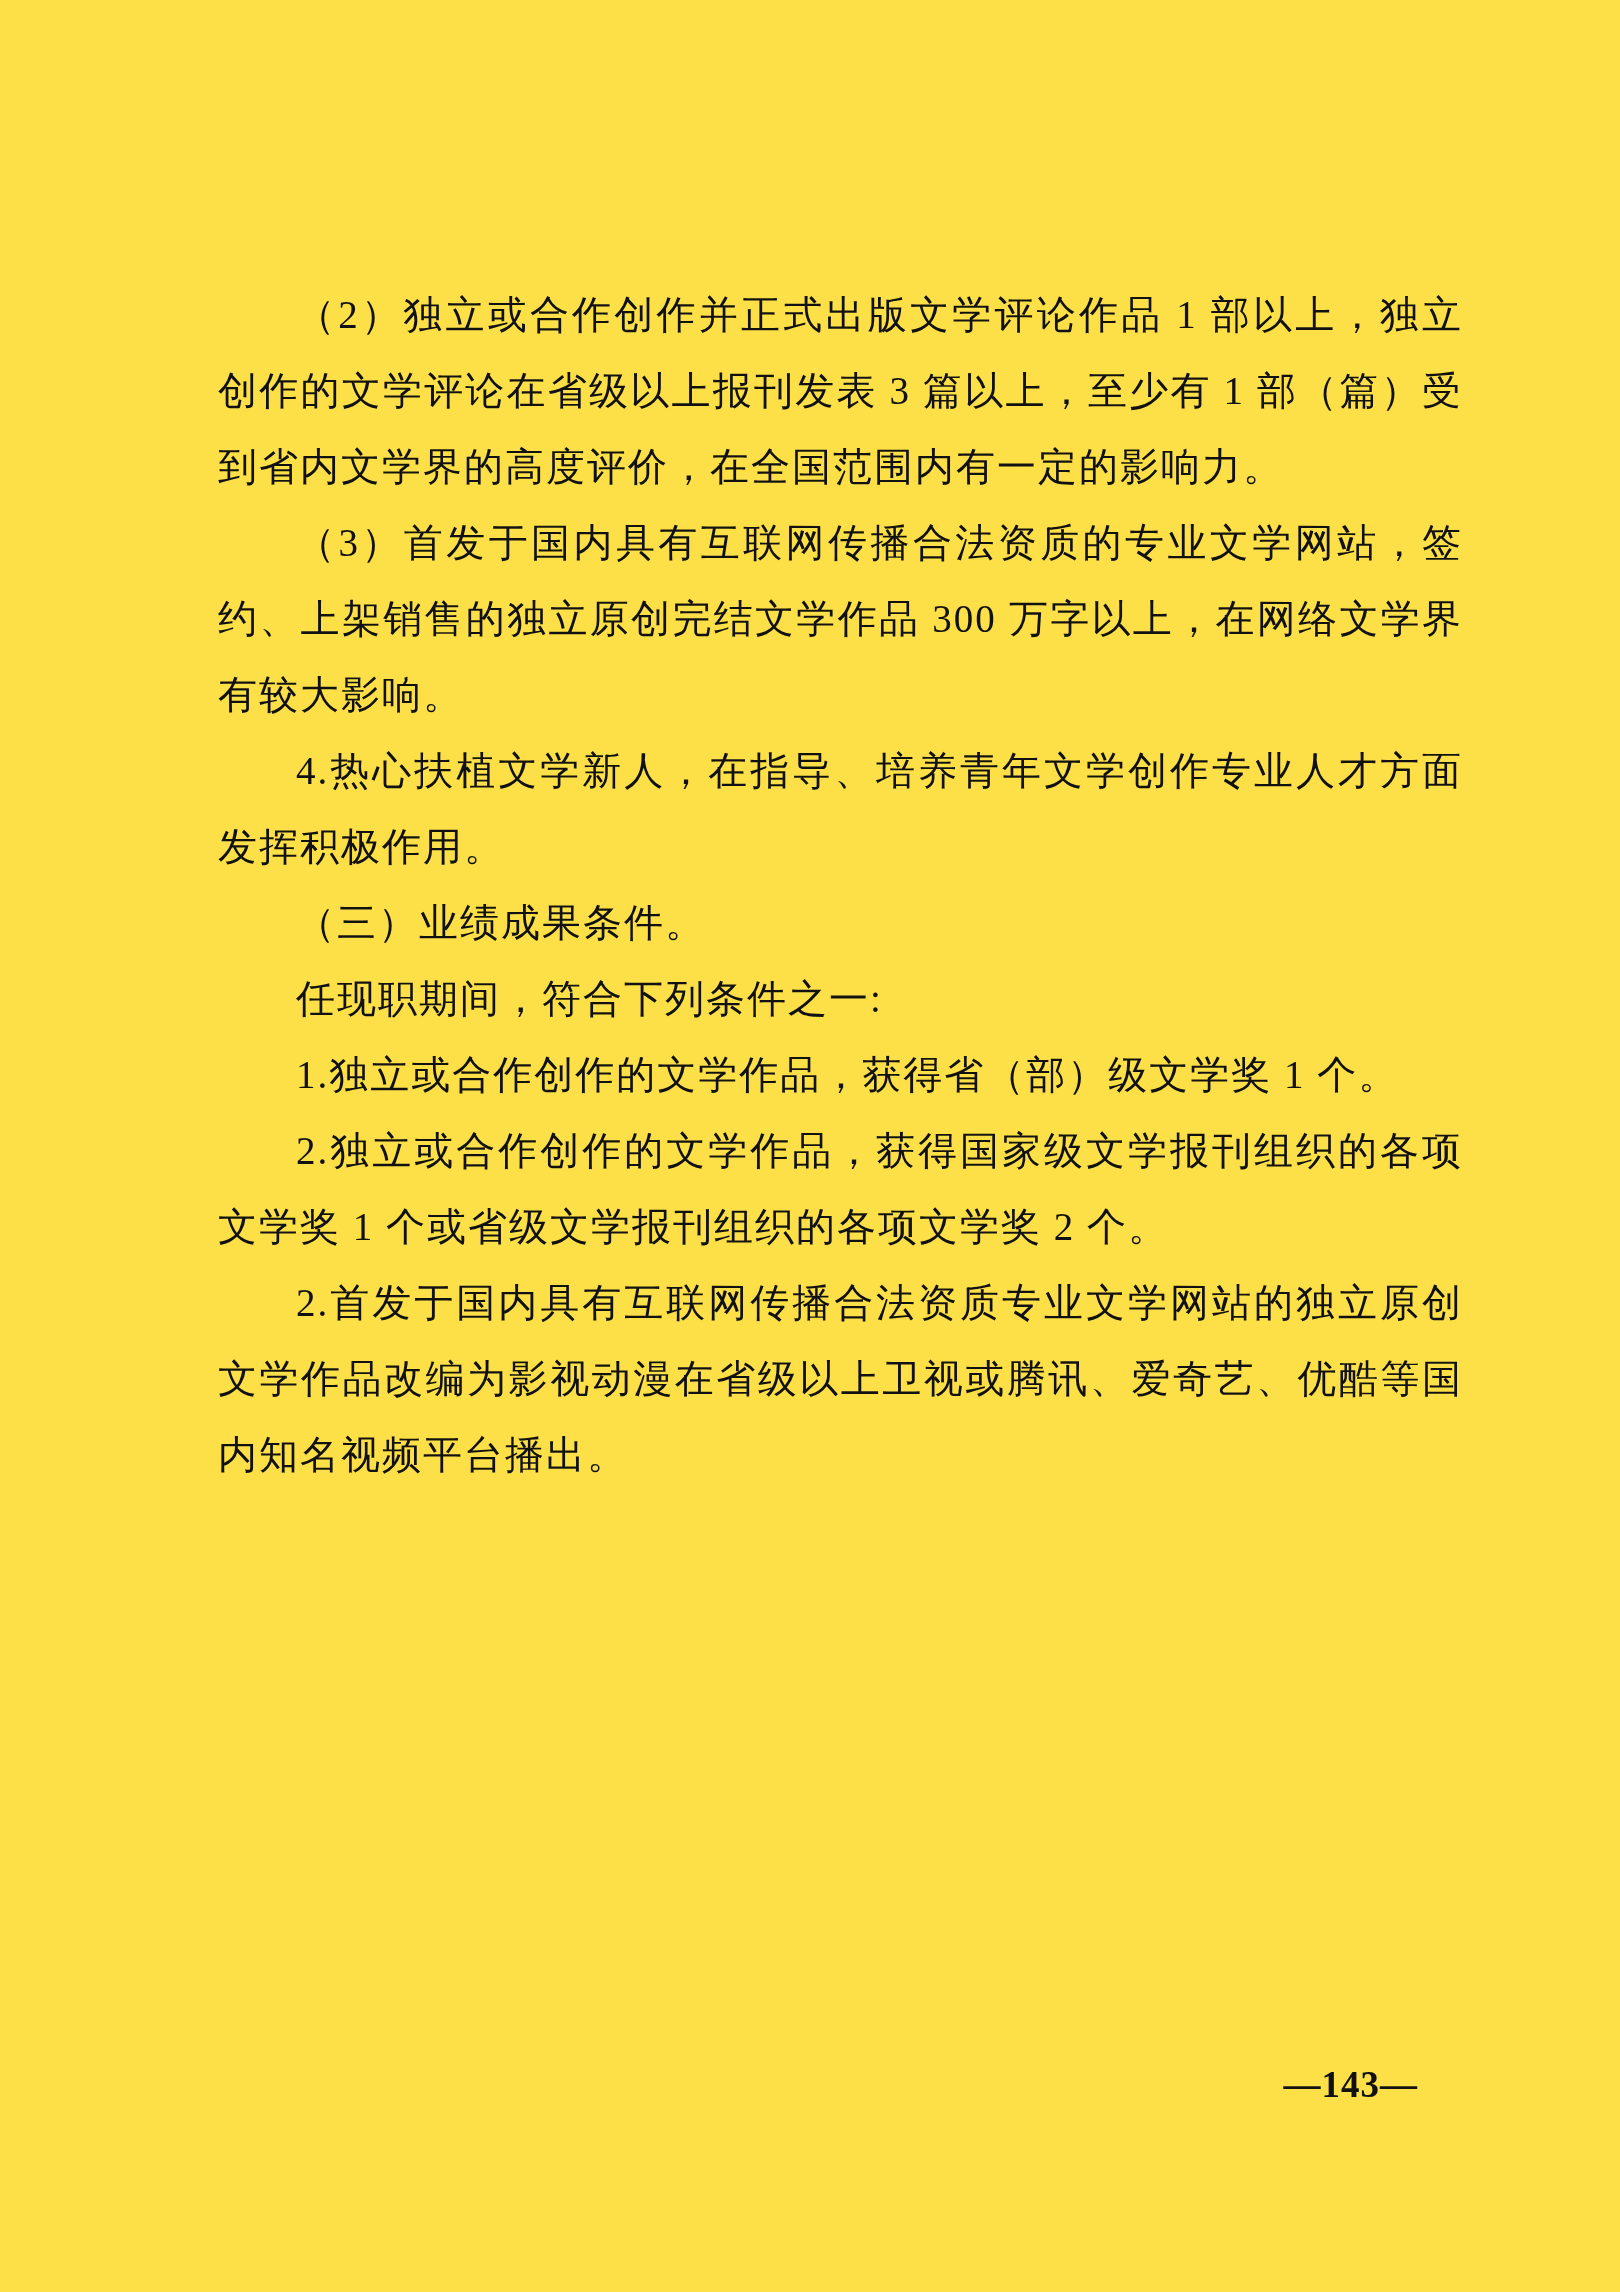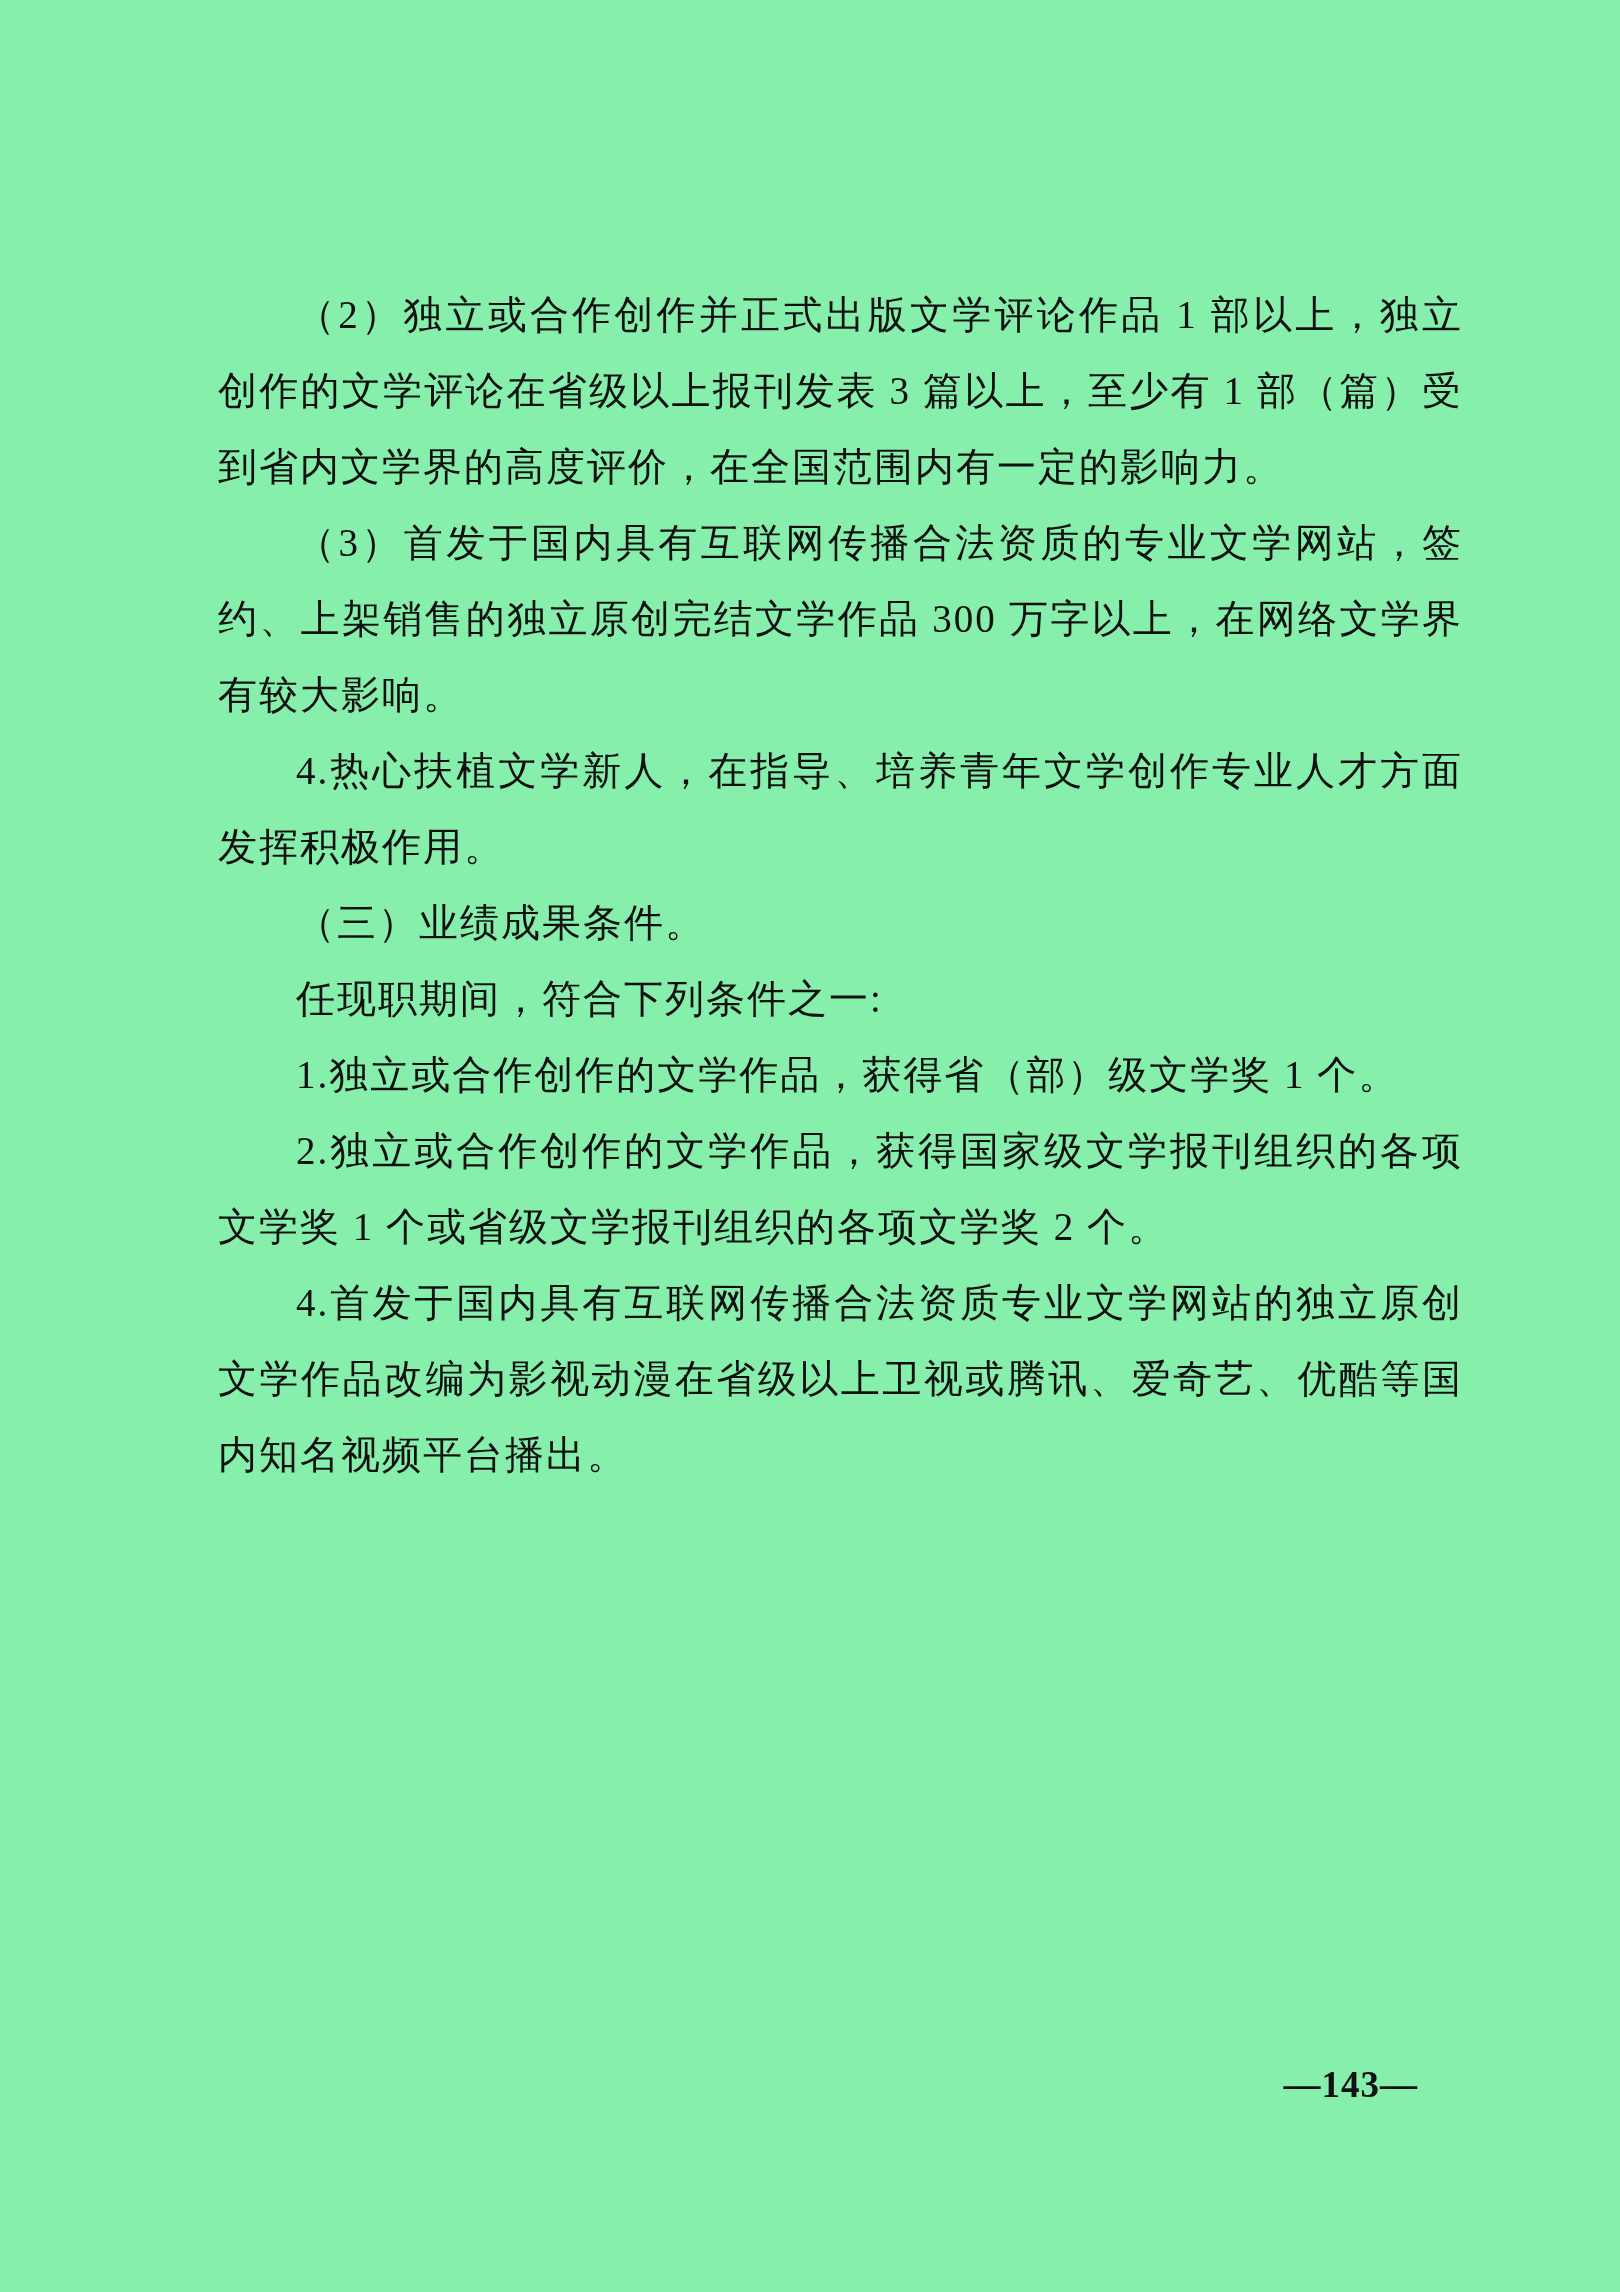--- a/index.html
+++ b/index.html
@@ -5,21 +5,21 @@
   html, body {
     margin: 0;
     padding: 0;
     background: #888;
   }
   .page {
     position: relative;
     width: 1620px;
     height: 2293px;
     margin: 0 auto;
-    background: #86efac;
+    background: #fde047;
     color: #111111;
     font-family: "Liberation Serif", "DejaVu Serif", serif;
     overflow: hidden;
   }
   .content {
     position: absolute;
     top: 277px;
     left: 218px;
     width: 1245px;
   }
@@ -53,17 +53,17 @@
 
 <div class="page">
   <div class="content">
     <p class="para">（2）独立或合作创作并正式出版文学评论作品 1 部以上，独立创作的文学评论在省级以上报刊发表 3 篇以上，至少有 1 部（篇）受到省内文学界的高度评价，在全国范围内有一定的影响力。</p>
     <p class="para">（3）首发于国内具有互联网传播合法资质的专业文学网站，签约、上架销售的独立原创完结文学作品 300 万字以上，在网络文学界有较大影响。</p>
     <p class="para">4.热心扶植文学新人，在指导、培养青年文学创作专业人才方面发挥积极作用。</p>
     <p class="para bold">（三）业绩成果条件。</p>
     <p class="para">任现职期间，符合下列条件之一:</p>
     <p class="para">1.独立或合作创作的文学作品，获得省（部）级文学奖 1 个。</p>
     <p class="para">2.独立或合作创作的文学作品，获得国家级文学报刊组织的各项文学奖 1 个或省级文学报刊组织的各项文学奖 2 个。</p>
-    <p class="para">4.首发于国内具有互联网传播合法资质专业文学网站的独立原创文学作品改编为影视动漫在省级以上卫视或腾讯、爱奇艺、优酷等国内知名视频平台播出。</p>
+    <p class="para">2.首发于国内具有互联网传播合法资质专业文学网站的独立原创文学作品改编为影视动漫在省级以上卫视或腾讯、爱奇艺、优酷等国内知名视频平台播出。</p>
   </div>
   <div class="page-number">—143—</div>
 </div>
 
 
 </body></html>

